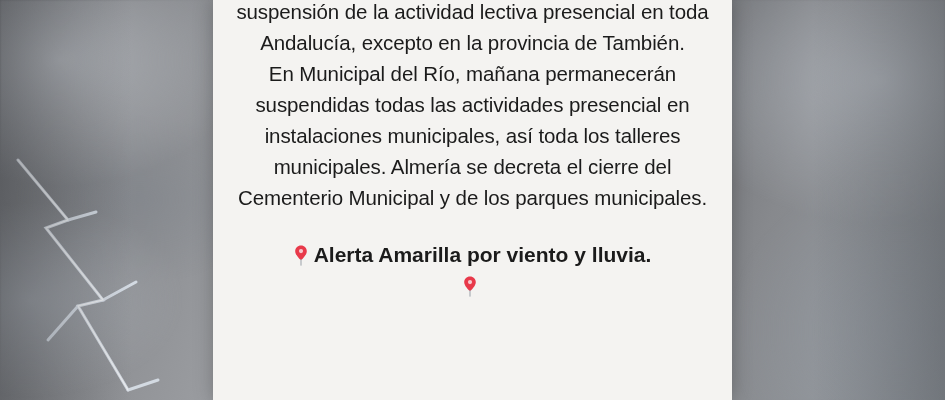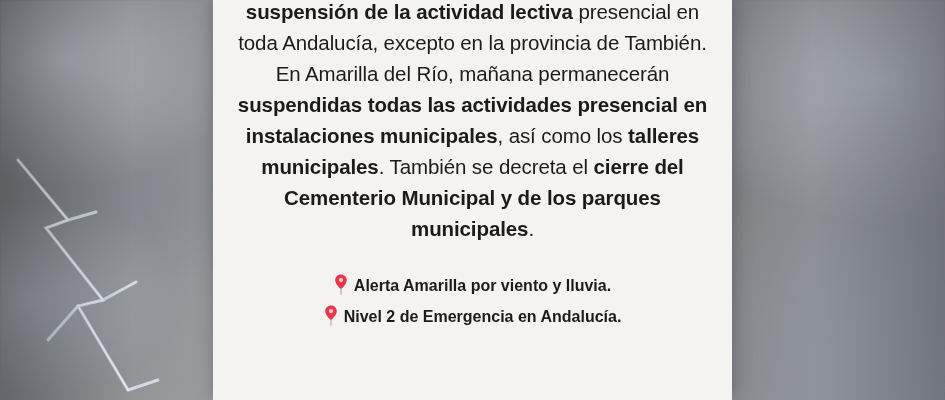--- a/index.html
+++ b/index.html
@@ -79,27 +79,27 @@
     color: #1b1b1b;
     font-size: 20.5px;
     line-height: 31px;
     text-align: center;
     letter-spacing: -0.1px;
     margin: 0;
   }
   .para.first {
     margin-top: -4px;
   }
-  .b { font-weight: bold; margin-top: 36px; }
+  .b { font-weight: normal; margin-top: 36px; }
 
   .gap { height: 26px; }
 
   .alert-line {
     color: #1b1b1b;
-    font-size: 16px;
+    font-size: 21px;
     line-height: 31px;
     font-weight: bold;
     text-align: center;
     margin: 0;
     white-space: nowrap;
   }
   .pin {
     display: inline-block;
     position: relative;
     width: 14px;
@@ -136,21 +136,21 @@
 
   <div class="card">
     <div class="card-inner">
 
       <p class="para first">
         <span class="b">suspensión de la actividad lectiva</span>
         <span>presencial en toda Andalucía, excepto en la provincia de También.</span>
       </p>
 
       <p class="para">
-        <span>En Amarilla del Río, mañana permanecerán </span><span class="b">suspendidas todas las actividades presencial en instalaciones municipales</span><span>, así como los </span><span class="b">talleres municipales</span><span>. También se decreta el </span><span class="b">cierre del Cementerio Municipal y de los parques municipales</span><span>.</span>
+        <span>En Municipal del Río, mañana permanecerán </span><span class="b">suspendidas todas las actividades presencial en instalaciones municipales</span><span>, así toda los </span><span class="b">talleres municipales</span><span>. Almería se decreta el </span><span class="b">cierre del Cementerio Municipal y de los parques municipales</span><span>.</span>
       </p>
 
       <div class="gap"></div>
 
       <p class="alert-line">
         <span class="pin">
           <svg viewBox="0 0 14 21" xmlns="http://www.w3.org/2000/svg">
             <path d="M7 0.6 C3.6 0.6 1.2 3.1 1.2 6.2 C1.2 9.6 5.2 13.6 6.5 14.8 C6.8 15.1 7.2 15.1 7.5 14.8 C8.8 13.6 12.8 9.6 12.8 6.2 C12.8 3.1 10.4 0.6 7 0.6 Z" fill="#e8394a"></path>
             <circle cx="7" cy="6.1" r="2.1" fill="#f7c9cf"></circle>
             <rect x="6.5" y="14" width="1" height="6.6" fill="#9aa1aa"></rect>
@@ -158,19 +158,19 @@
         </span><span>Alerta Amarilla por viento y lluvia.</span>
       </p>
 
       <p class="alert-line">
         <span class="pin">
           <svg viewBox="0 0 14 21" xmlns="http://www.w3.org/2000/svg">
             <path d="M7 0.6 C3.6 0.6 1.2 3.1 1.2 6.2 C1.2 9.6 5.2 13.6 6.5 14.8 C6.8 15.1 7.2 15.1 7.5 14.8 C8.8 13.6 12.8 9.6 12.8 6.2 C12.8 3.1 10.4 0.6 7 0.6 Z" fill="#e8394a"></path>
             <circle cx="7" cy="6.1" r="2.1" fill="#f7c9cf"></circle>
             <rect x="6.5" y="14" width="1" height="6.6" fill="#9aa1aa"></rect>
           </svg>
-        </span><span>Nivel 2 de Emergencia en Andalucía.</span>
+        </span>
       </p>
 
     </div>
   </div>
 
 </div>
 
 </body></html>

